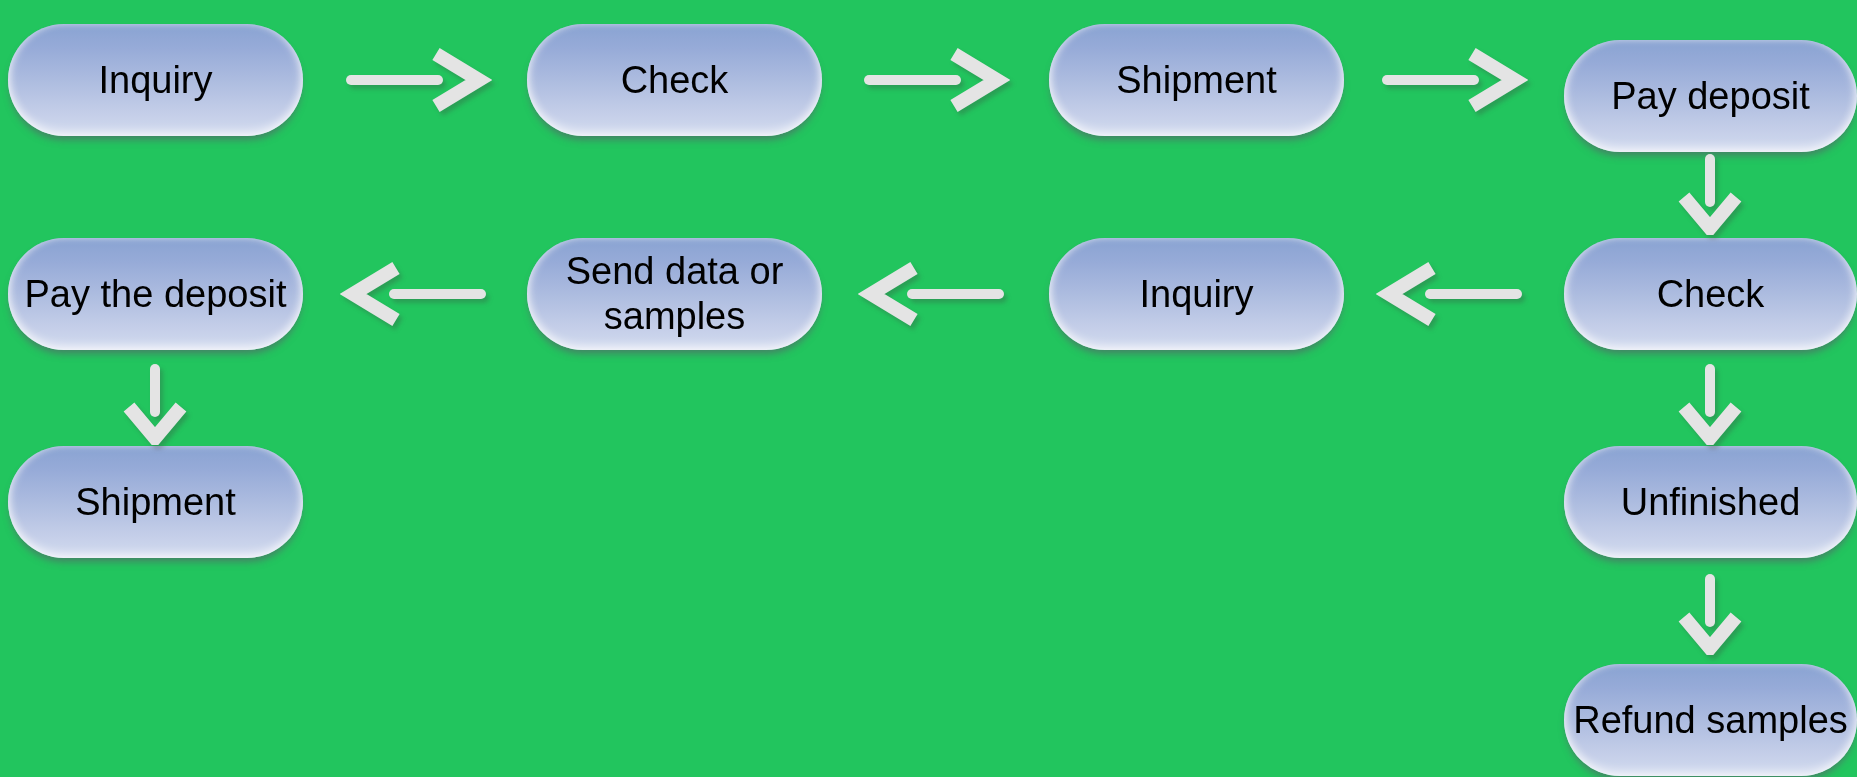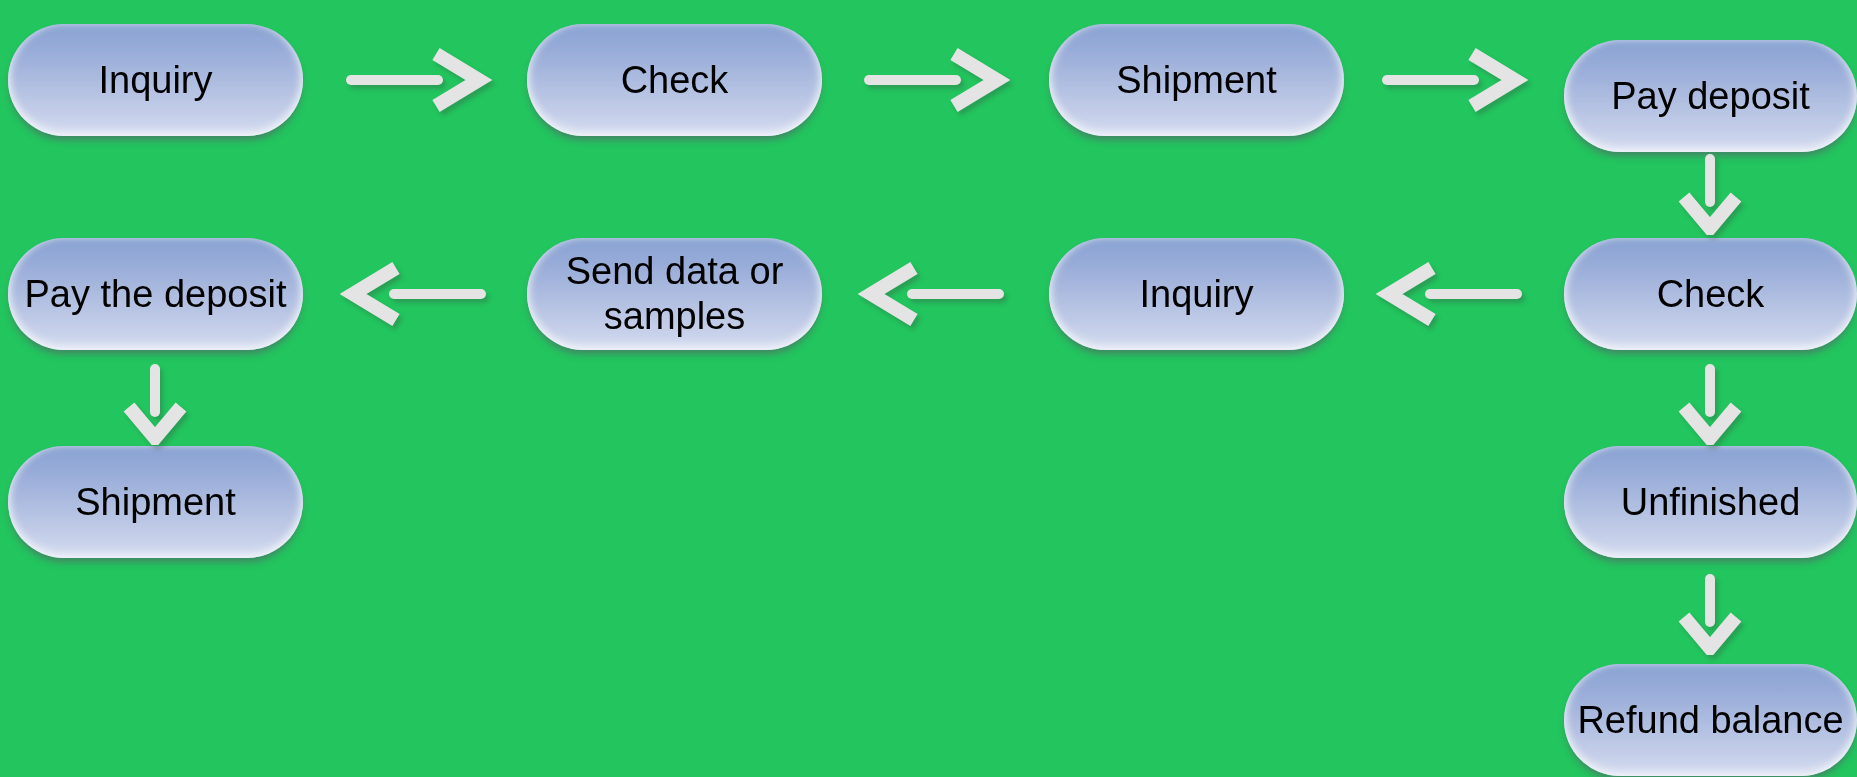--- a/index.html
+++ b/index.html
@@ -71,21 +71,21 @@
   <div class="node one-line" style="left:1564px; top:24px; width:293px; height:112px;margin-top:16px;">Pay deposit</div>
 
   <div class="node one-line" style="left:8px; top:238px; width:295px; height:112px;">Pay the deposit</div>
   <div class="node" style="left:527px; top:238px; width:295px; height:112px;text-align:center;">Send data or samples</div>
   <div class="node one-line" style="left:1049px; top:238px; width:295px; height:112px;">Inquiry</div>
   <div class="node one-line" style="left:1564px; top:238px; width:293px; height:112px;">Check</div>
 
   <div class="node one-line" style="left:1564px; top:446px; width:293px; height:112px;">Unfinished</div>
   <div class="node one-line" style="left:8px; top:446px; width:295px; height:112px;">Shipment</div>
 
-  <div class="node one-line" style="left:1564px; top:664px; width:293px; height:112px;">Refund balance</div>
+  <div class="node one-line" style="left:1564px; top:664px; width:293px; height:112px;">Refund samples</div>
 
   <svg class="arrow" style="left:342px; top:45px;" width="150" height="70" viewBox="0 0 150 70">
     <line class="shaft" x1="9" y1="35" x2="96" y2="35"></line>
     <path class="head" d="M94 9 L137 35 L94 61"></path>
   </svg>
   <svg class="arrow" style="left:860px; top:45px;" width="150" height="70" viewBox="0 0 150 70">
     <line class="shaft" x1="9" y1="35" x2="96" y2="35"></line>
     <path class="head" d="M94 9 L137 35 L94 61"></path>
   </svg>
   <svg class="arrow" style="left:1378px; top:45px;" width="150" height="70" viewBox="0 0 150 70">

